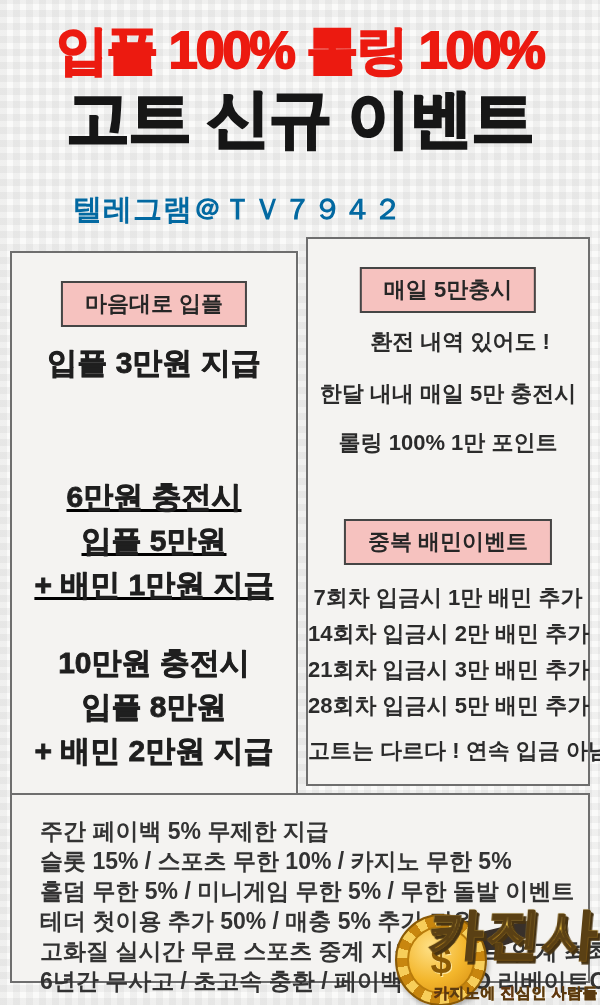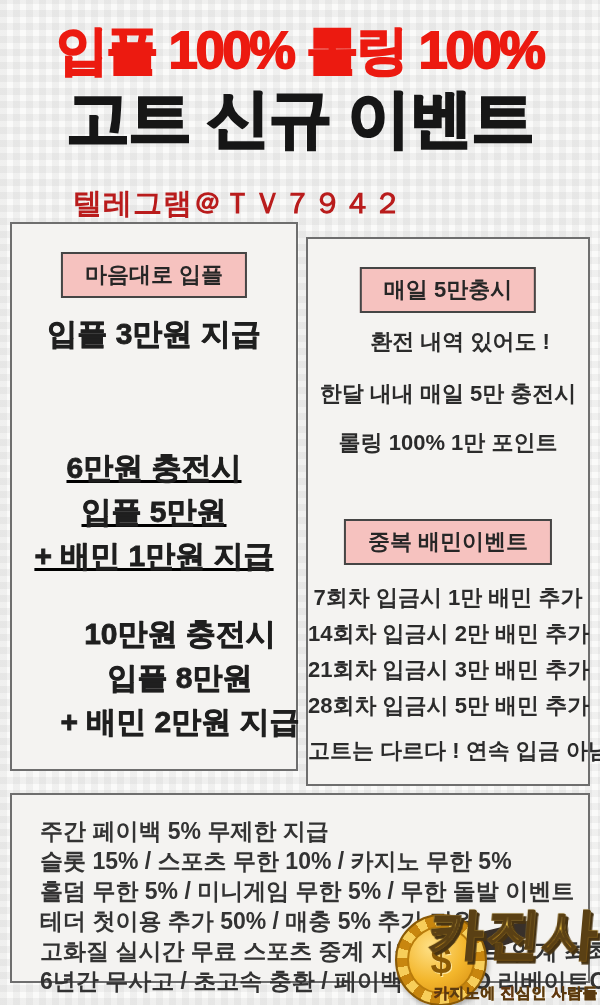--- a/index.html
+++ b/index.html
@@ -23,33 +23,33 @@
     white-space:nowrap;
   }
   .title-black {
     position:absolute; top:76px; left:0; width:600px;
     text-align:center; font-size:63px; font-weight:900;
     letter-spacing:-1px; color:#161616;
     -webkit-text-stroke:2.5px #161616;
     white-space:nowrap;
   }
   .telegram {
-    position:absolute; top:184px; left:0; width:476px;
+    position:absolute; top:190px; left:0; width:476px;
     text-align:center; font-size:29px; font-weight:700;
-    letter-spacing:1px; color:#b91c1c;
+    letter-spacing:1px; color:#0369a1;
     white-space:nowrap;
   }
 
   
   .panel {
     position:absolute;
     background:#f4f3f1;
     border:2px solid #6e6e6e;
   }
-  .panel-left  { left:10px;  top:222px; width:288px; height:549px; }
+  .panel-left  { left:10px;  top:251px; width:288px; height:549px; }
   .panel-right { left:306px; top:237px; width:284px; height:549px; }
   .panel-bottom{ left:10px;  top:793px; width:580px; height:190px; }
 
   .badge {
     position:absolute; left:50%; transform:translateX(-50%);
     display:inline-block; white-space:nowrap;
     background:#f6c2bf; border:2px solid #454545;
     padding:6px 22px;
     font-size:22px; font-weight:800; color:#262626;
   }
@@ -130,21 +130,21 @@
   <div class="group" style="top:88px;">
     <div class="big-line">입플 3만원 지급</div>
   </div>
 
   <div class="group" style="top:222px;text-decoration:underline;">
     <div class="big-line">6만원 충전시</div>
     <div class="big-line">입플 5만원</div>
     <div class="big-line">+ 배민 1만원 지급</div>
   </div>
 
-  <div class="group" style="top:388px;margin-left:26px;">
+  <div class="group" style="top:388px;">
     <div class="big-line">10만원 충전시</div>
     <div class="big-line">입플 8만원</div>
     <div class="big-line">+ 배민 2만원 지급</div>
   </div>
 </div>
 
 <div class="panel panel-right">
   <div class="badge" style="top:28px;">매일 5만충시</div>
 
   <div class="mid-line" style="top:88px;padding-left:24px;">환전 내역 있어도 !</div>

